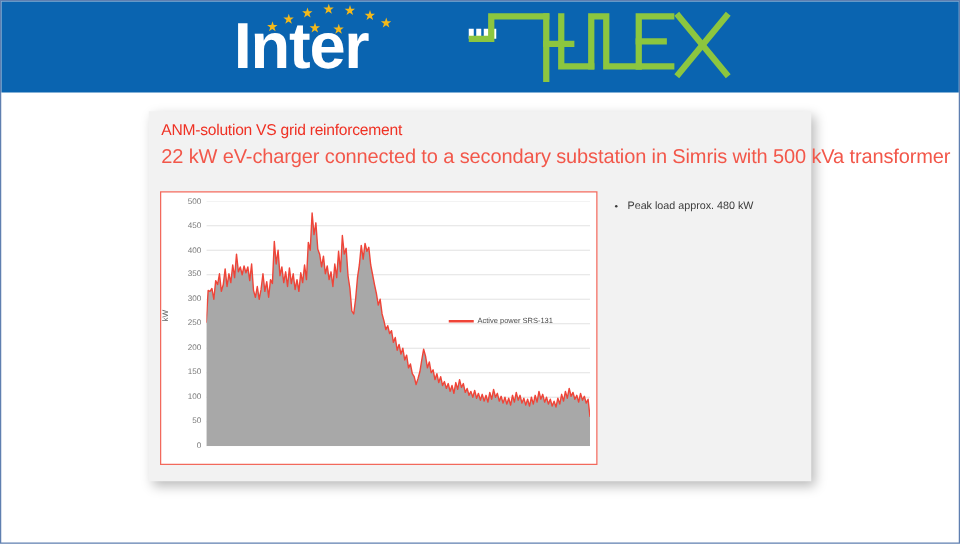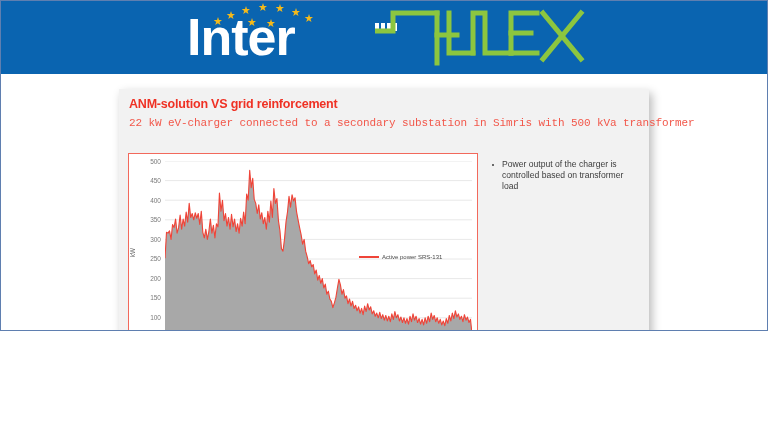--- a/index.html
+++ b/index.html
@@ -2,21 +2,21 @@
 <html><head>
 <meta charset="utf-8">
 <style>
   html,body{margin:0;padding:0;}
   body{
     width:768px;height:435px;overflow:hidden;
     background:#ffffff;
     font-family:"Liberation Sans", sans-serif;
   }
   #slide{
-    position:relative;width:768px;height:331px;
+    position:relative;width:768px;height:435px;
     background:#ffffff;
     border:1px solid #5f7fb0;
     box-sizing:border-box;
     overflow:hidden;
   }
 
   
   #header-band{
     position:absolute;left:0;top:0;width:768px;height:73px;
     background:#0a64b0;
@@ -40,30 +40,29 @@
   }
 
   
   #panel{
     position:absolute;left:118px;top:88px;width:530px;height:296px;
     background:#f2f2f2;
     box-shadow:3px 4px 9px rgba(0,0,0,0.28);
   }
   #panel-title{
     position:absolute;left:10px;top:8px;
-    font-size:12.5px;font-weight:bold;color:#ef3124;
+    font-size:12.5px;font-weight:normal;color:#ef3124;
     letter-spacing:-0.2px;
     white-space:nowrap;
   }
   #panel-subtitle{
     position:absolute;left:10px;top:28px;
-    font-size:11px;color:#f2574a;
+    font-size:16px;color:#f2574a;
     white-space:nowrap;
     letter-spacing:-0.1px;
-    font-family:Liberation Mono, monospace;
   }
 
   
   #chart-frame{
     position:absolute;left:9px;top:64px;width:350px;height:219px;
     background:#ffffff;
     border:1.5px solid #f2695c;
     box-sizing:border-box;
   }
   #chart-inner{position:absolute;left:0;top:0;right:0;bottom:0;}
@@ -220,20 +219,20 @@
         <div id="legend">
           <span class="swatch"></span>
           <span class="lbl">Active power SRS-131</span>
         </div>
 
       </div>
     </div>
 
     <div id="bullets">
       <ul>
-        <li>Power output of the charger is controlled based on transformer load</li>
+        <li>Peak load approx. 480 kW</li>
       </ul>
     </div>
 
   </div>
 
 
 </div>
 
 </body></html>

